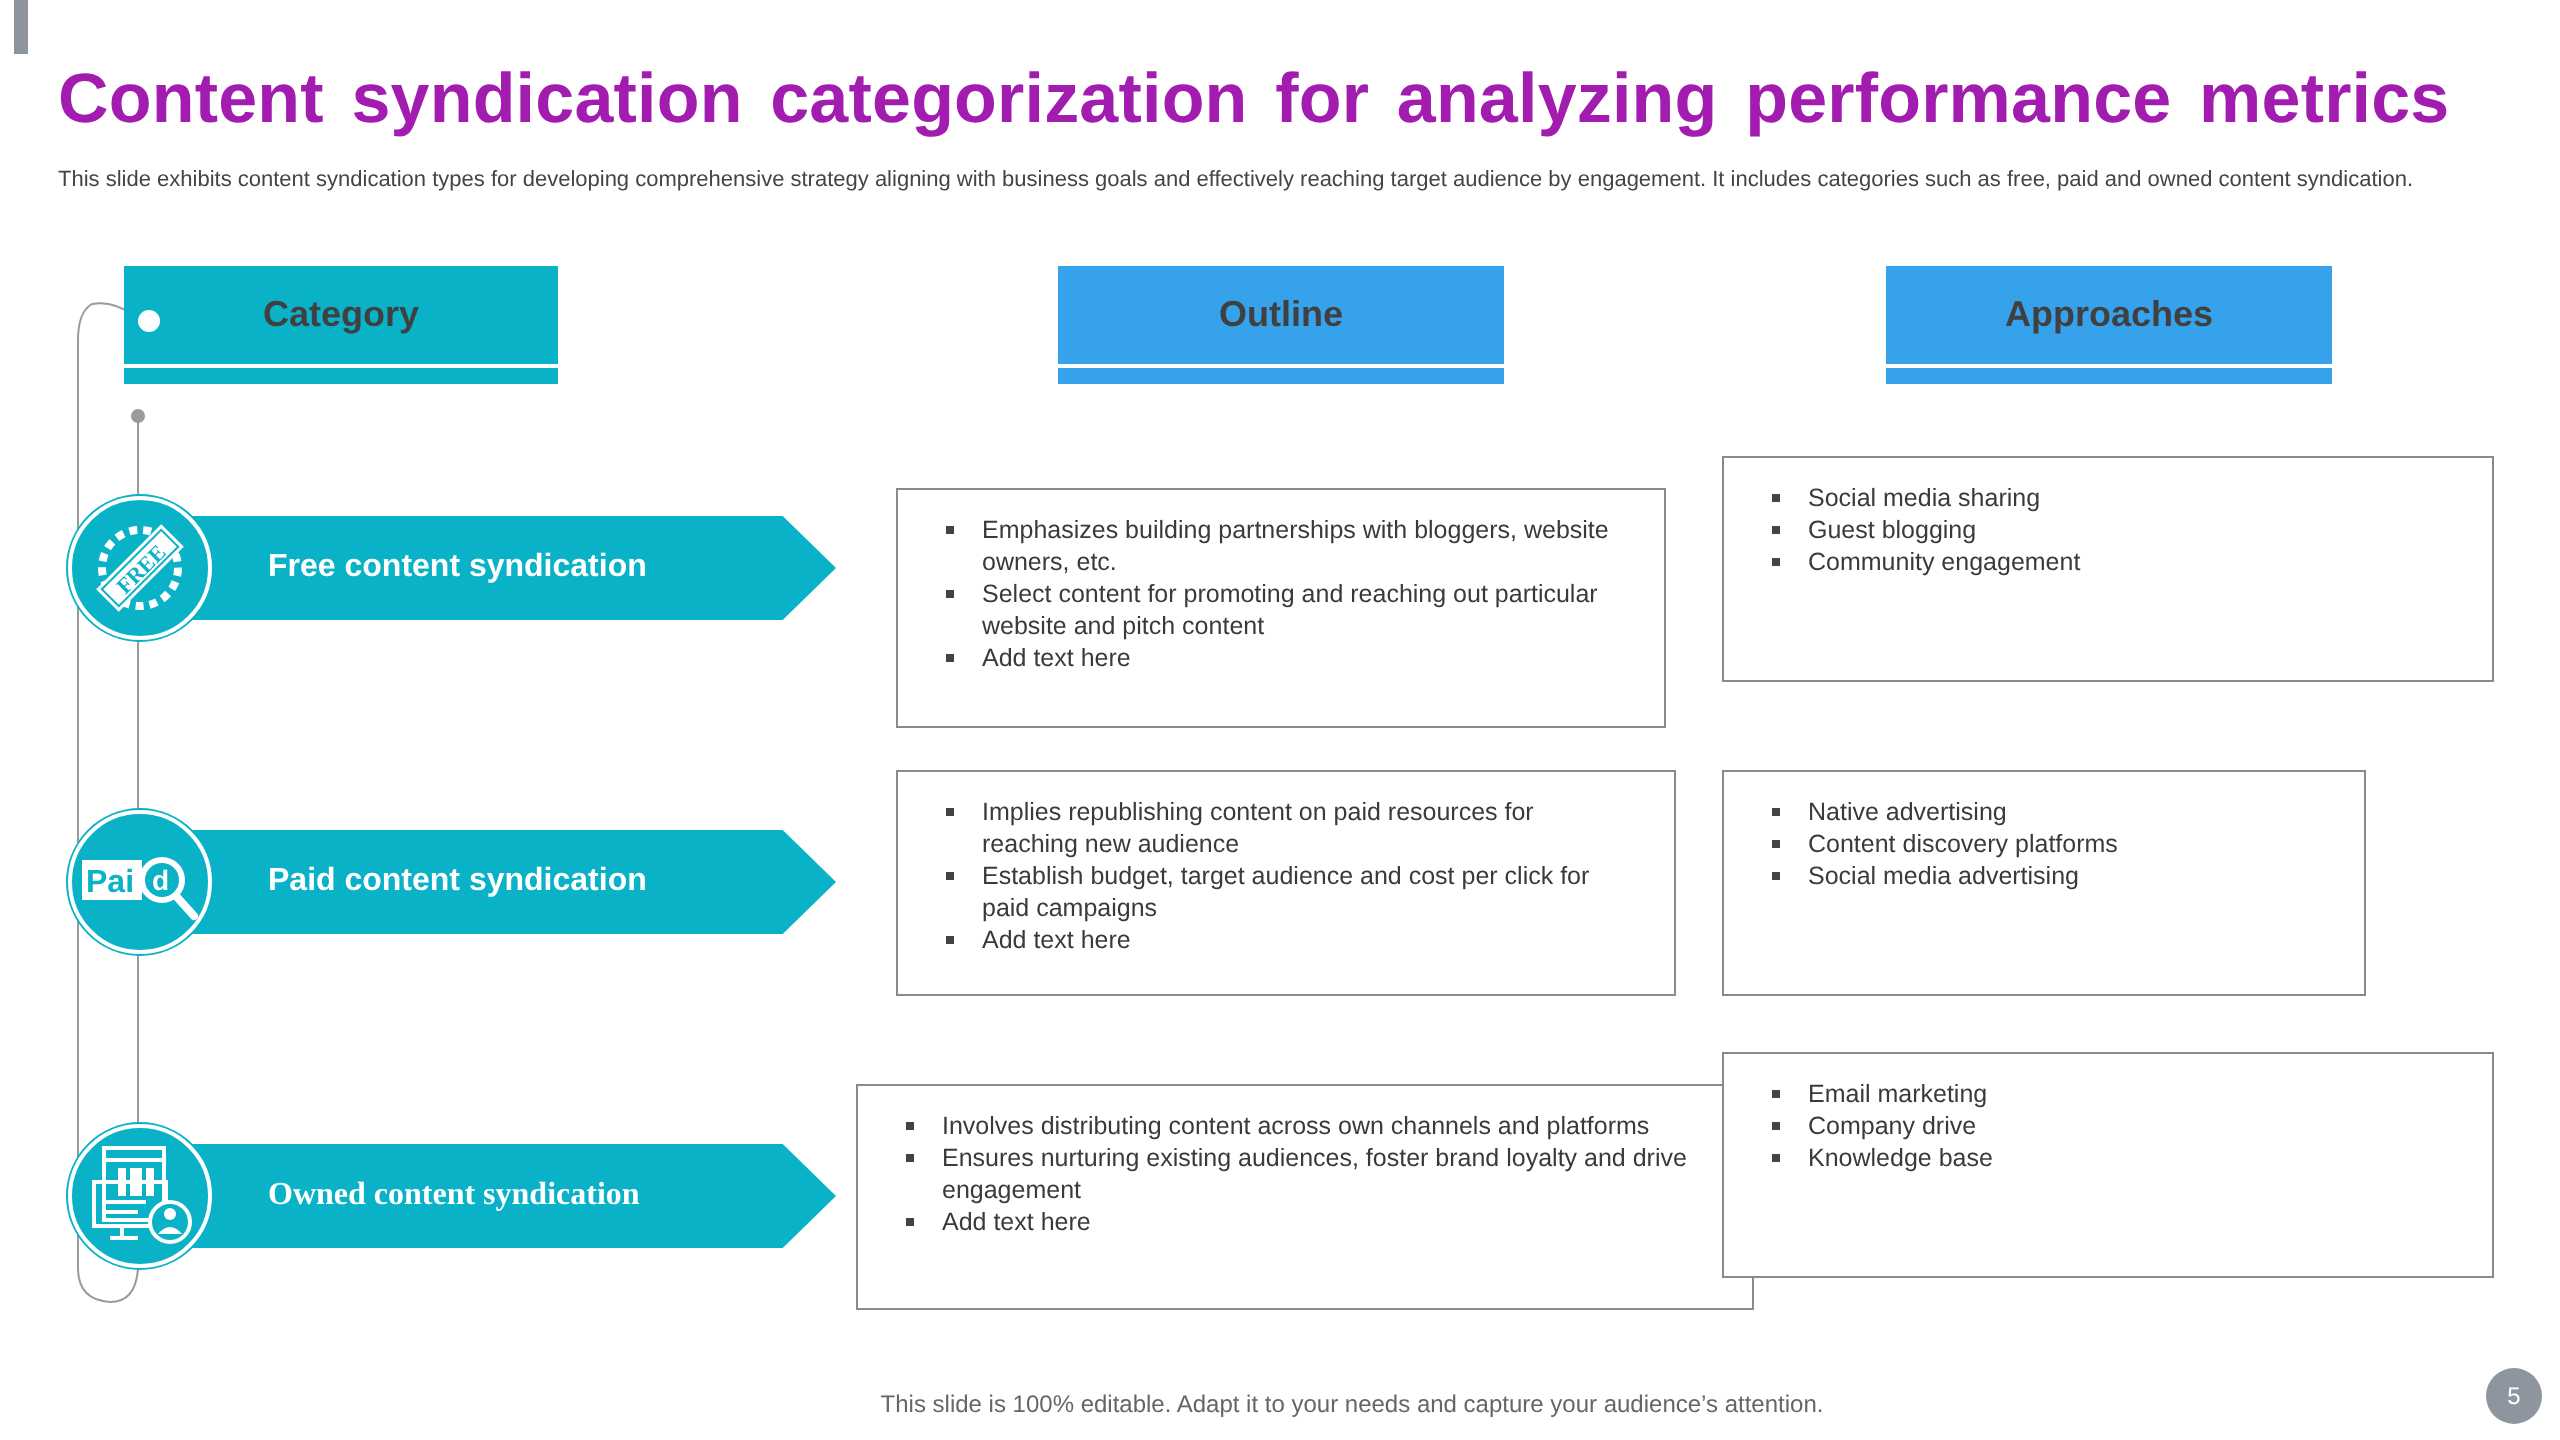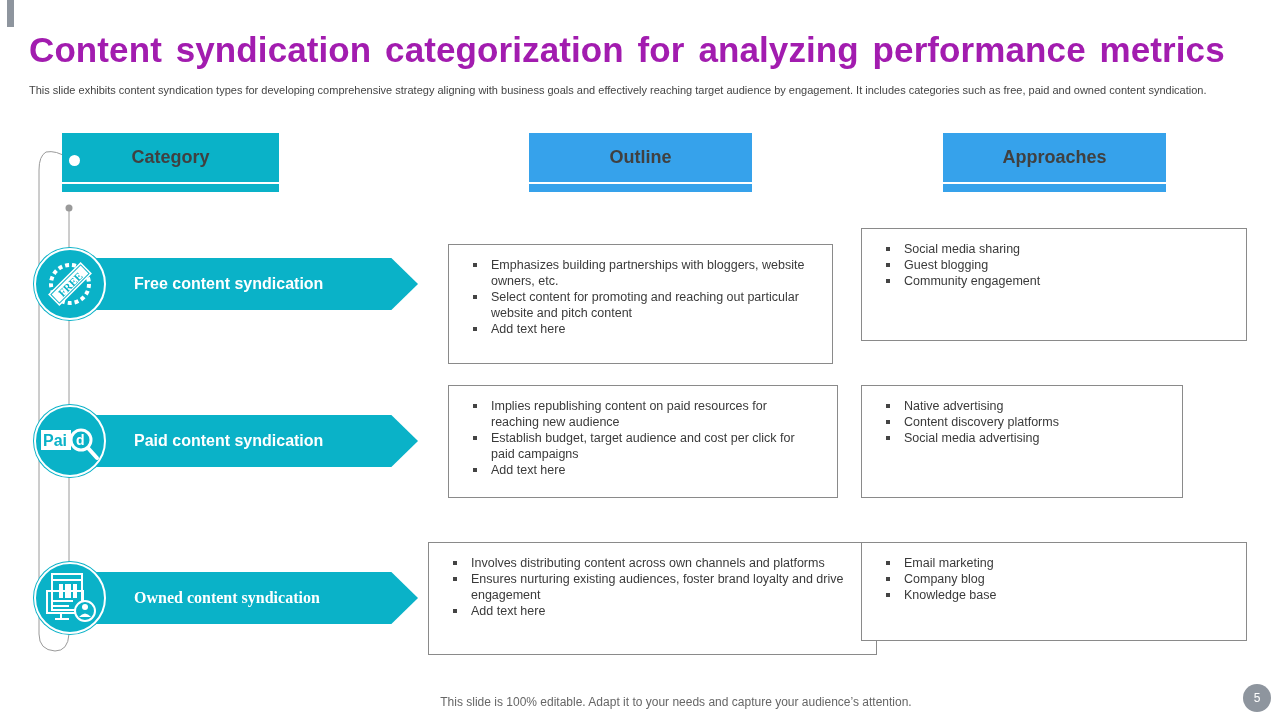--- a/index.html
+++ b/index.html
@@ -145,22 +145,22 @@
     <path d="M36 46 Q42 39 48 46 Z" fill="#fff"></path>
   </svg>
 </div>
 <div class="box" style="left:428px; top:542px; width:449px; height:113px;">
   <ul>
     <li>Involves distributing content across own channels and platforms</li>
     <li>Ensures nurturing existing audiences, foster brand loyalty and drive engagement</li>
     <li>Add text here</li>
   </ul>
 </div>
-<div class="box" style="left:861px; top:542px; width:386px; height:99px;">
+<div class="box" style="left:861px; top:526px; width:386px; height:113px;">
   <ul>
     <li>Email marketing</li>
-    <li>Company blog</li>
+    <li>Company drive</li>
     <li>Knowledge base</li>
   </ul>
 </div>
 
 <div class="footer">This slide is 100% editable. Adapt it to your needs and capture your audience’s attention.</div>
 <div class="page-num">5</div>
 
 </body></html>

